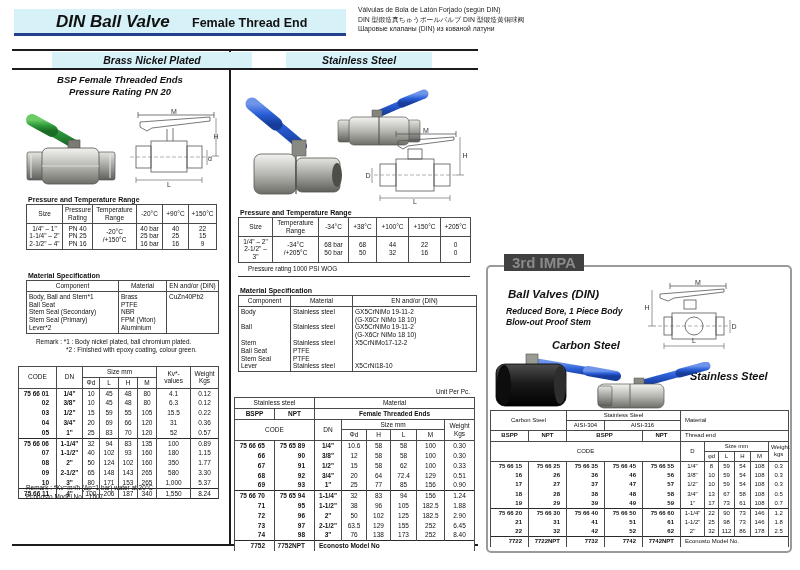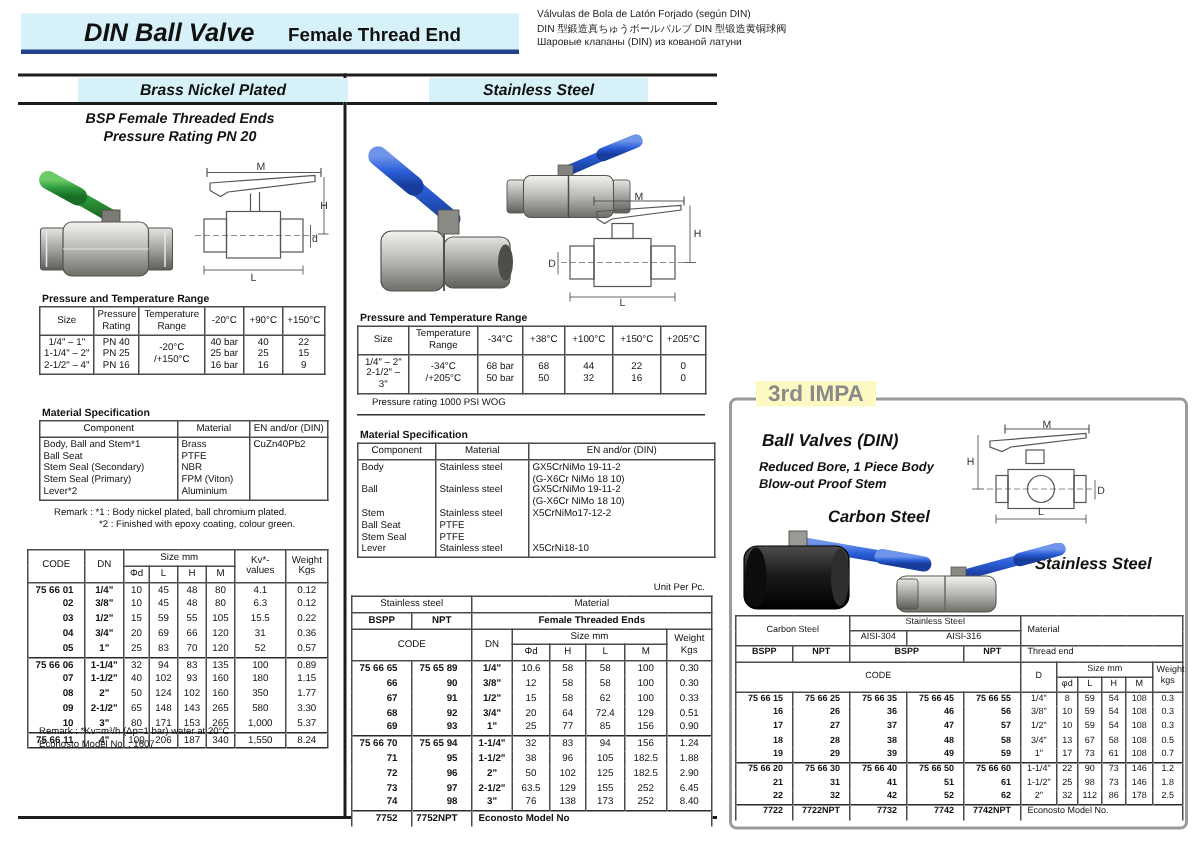--- a/index.html
+++ b/index.html
@@ -28,21 +28,21 @@
   .codes .tb-foot td { border-top:1.5px solid #2a2a2a; }
   
   .codes-left td:nth-child(1), .codes-left td:nth-child(2) { font-weight:bold; }
   .codes-left td:nth-child(1) { text-align:right; padding-right:7px; }
   .codes-mid td:nth-child(1), .codes-mid td:nth-child(2) { font-weight:bold; text-align:right; padding-right:9px; }
   .codes-mid td:nth-child(3) { font-weight:bold; }
   .codes-right td:nth-child(1), .codes-right td:nth-child(2), .codes-right td:nth-child(3),
   .codes-right td:nth-child(4), .codes-right td:nth-child(5) { font-weight:bold; text-align:right; padding-right:6px; }
   .codes-right { font-size:6px; }
   .impa-box { position:absolute; left:486px; top:265px; width:306px; height:288px; border:2px solid #9a9a9a; border-radius:5px; background:#fff; }
-  .impa-legend { position:absolute; left:504px; top:254px; background:#fef9c3; padding:0 8px; color:#8a8a8a; font-weight:bold; font-size:15px; }
+  .impa-legend { position:absolute; left:504px; top:254px; background:#404040; padding:0 8px; color:#8a8a8a; font-weight:bold; font-size:15px; }
   .impa-title { position:absolute; font-weight:bold; font-style:italic; font-size:11.5px; }
   .impa-sub { position:absolute; font-weight:bold; font-style:italic; font-size:8.6px; }
   .mat-label { position:absolute; font-weight:bold; font-style:italic; font-size:11px; }
   .dimtxt { font-size:7px; fill:#333; text-anchor:middle; font-family:"Liberation Sans",sans-serif; }
 </style>
 </head>
 <body>
 
 <div class="page">
 
@@ -87,21 +87,21 @@
 Шаровые клапаны (DIN) из кованой латуни</div>
 
   
   <div class="hline" style="left:12px;top:49px;width:466px;"></div>
   <div class="vline" style="left:229px;top:49px;height:497px;"></div>
   <div class="hline" style="left:12px;top:68px;width:217px;"></div>
   <div class="hline" style="left:231px;top:68px;width:247px;"></div>
   <div class="hline" style="left:12px;top:544px;width:466px;"></div>
 
   
-  <div class="banner" style="left:52px;width:180px;">Brass Nickel Plated</div>
+  <div class="banner" style="left:52px;width:200px;">Brass Nickel Plated</div>
   <div class="sec-title" style="left:12px;top:74px;width:216px;">BSP Female Threaded Ends</div>
   <div class="sec-title" style="left:12px;top:86px;width:216px;">Pressure Rating PN 20</div>
 
   
   <svg class="abs" style="left:22px;top:100px;" width="100" height="88" viewBox="0 0 100 88">
     <path d="M10,20 L52,44" stroke="url(#grn)" stroke-width="9" stroke-linecap="round" fill="none"></path>
     <path d="M10,20 L30,31" stroke="url(#grn)" stroke-width="12" stroke-linecap="round" fill="none"></path>
     <rect x="46" y="40" width="12" height="14" fill="#7b7b76" stroke="#4c4c48" stroke-width="0.6"></rect>
     <rect x="5" y="52" width="16" height="28" rx="2" fill="url(#met2)" stroke="#55534f" stroke-width="0.7"></rect>
     <rect x="76" y="52" width="17" height="28" rx="2" fill="url(#met2)" stroke="#55534f" stroke-width="0.7"></rect>

